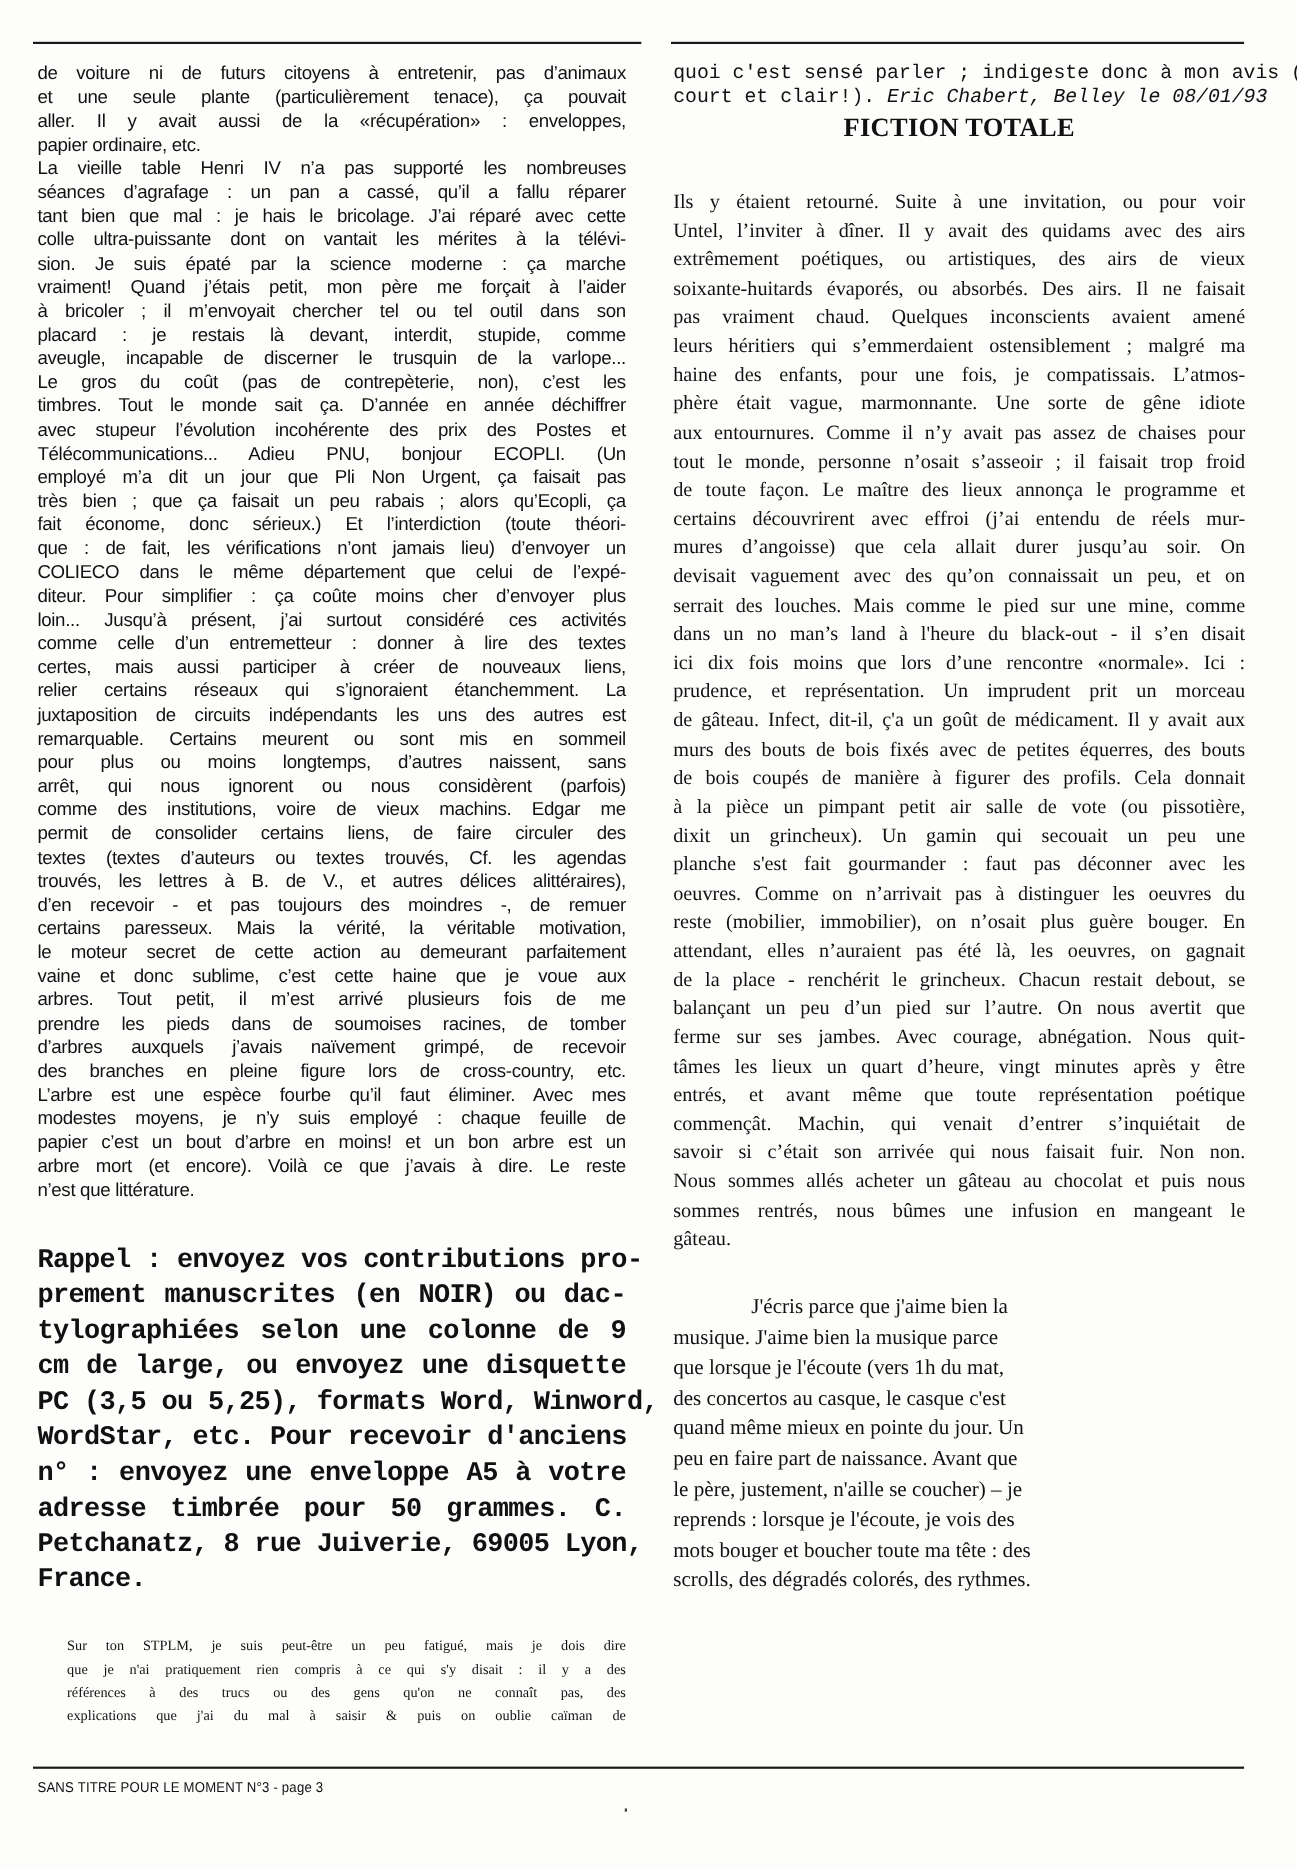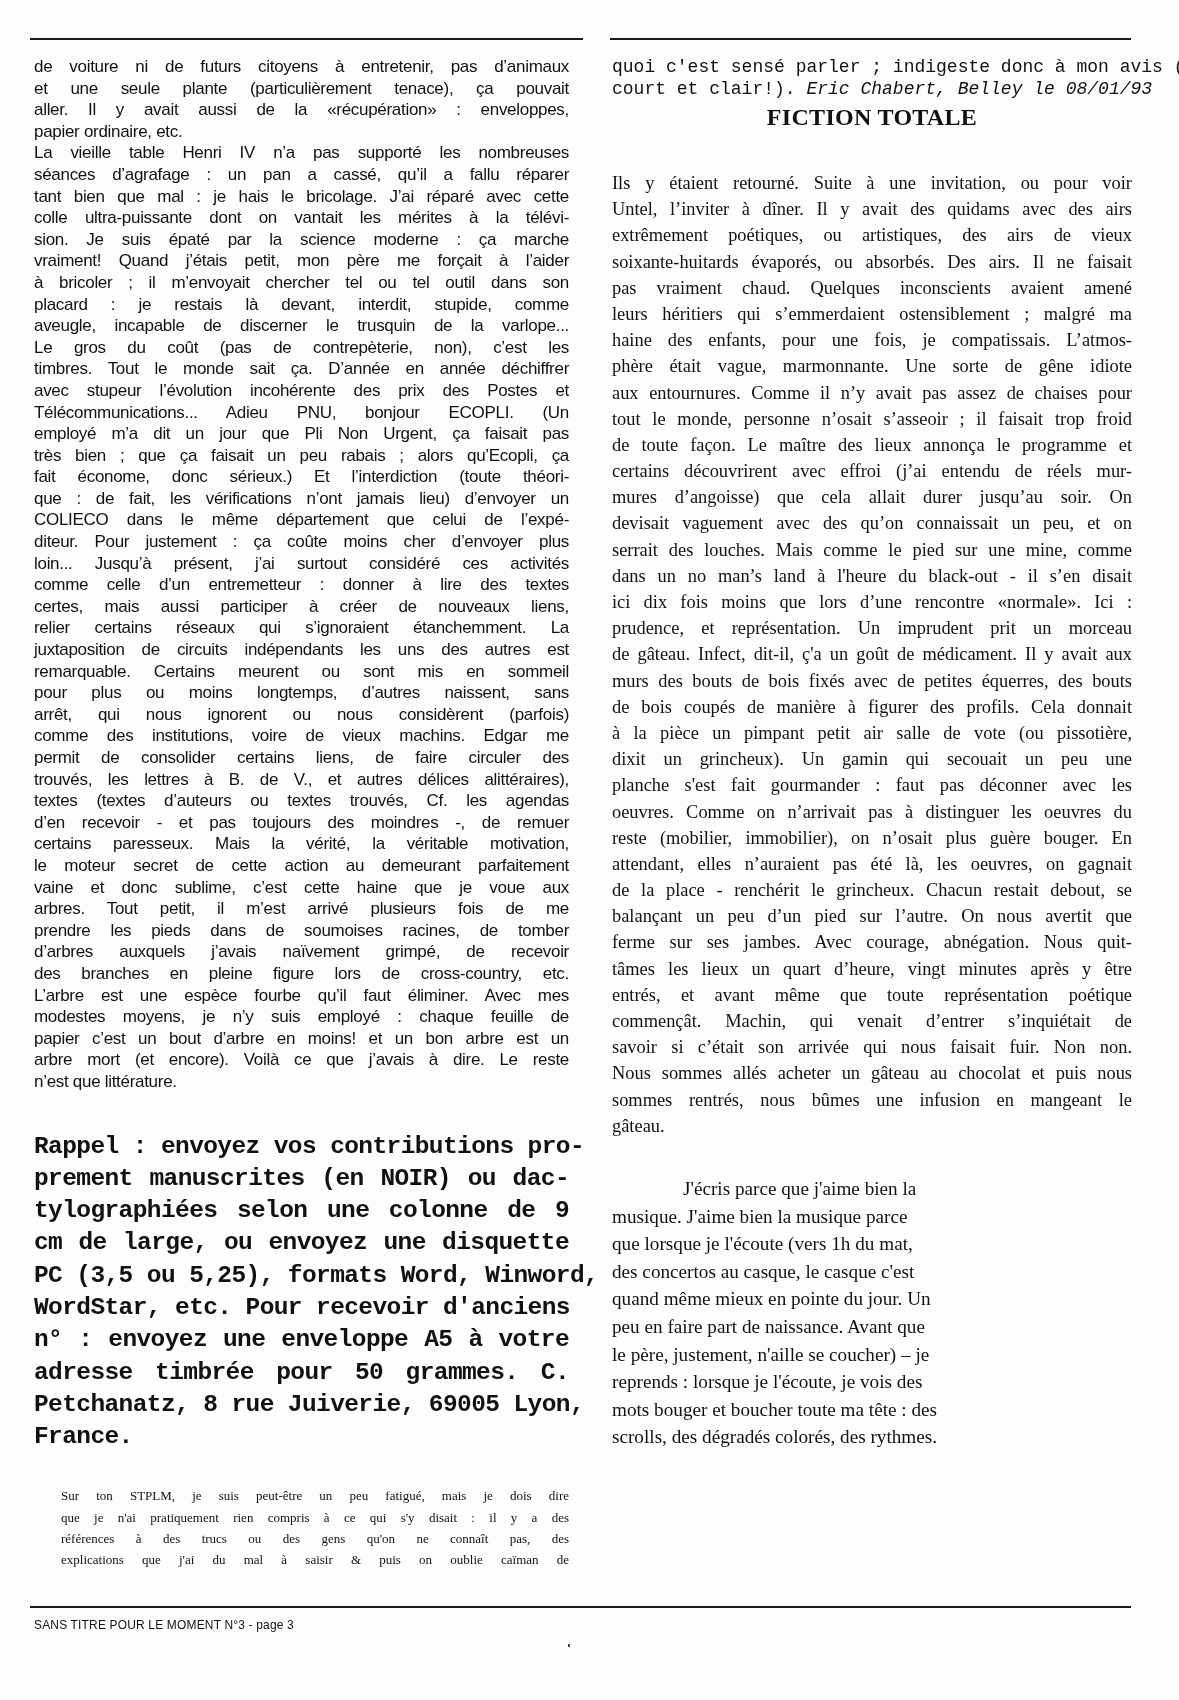--- a/index.html
+++ b/index.html
@@ -54,33 +54,33 @@
       <span class="line">aveugle, incapable de discerner le trusquin de la varlope...</span>
       <span class="line">Le gros du coût (pas de contrepèterie, non), c’est les</span>
       <span class="line">timbres. Tout le monde sait ça. D’année en année déchiffrer</span>
       <span class="line">avec stupeur l’évolution incohérente des prix des Postes et</span>
       <span class="line">Télécommunications... Adieu PNU, bonjour ECOPLI. (Un</span>
       <span class="line">employé m’a dit un jour que Pli Non Urgent, ça faisait pas</span>
       <span class="line">très bien ; que ça faisait un peu rabais ; alors qu’Ecopli, ça</span>
       <span class="line">fait économe,  donc sérieux.) Et l’interdiction (toute théori-</span>
       <span class="line">que : de fait, les vérifications n’ont jamais lieu) d’envoyer un</span>
       <span class="line">COLIECO dans le même département que celui de l’expé-</span>
-      <span class="line">diteur. Pour justement : ça coûte moins cher d’envoyer plus</span>
+      <span class="line">diteur. Pour simplifier : ça coûte moins cher d’envoyer plus</span>
       <span class="line">loin... Jusqu’à présent, j’ai surtout considéré ces activités</span>
       <span class="line">comme celle d’un entremetteur : donner à lire des textes</span>
       <span class="line">certes, mais aussi participer à créer de nouveaux liens,</span>
       <span class="line">relier certains réseaux qui s’ignoraient étanchemment. La</span>
       <span class="line">juxtaposition de circuits indépendants les uns des autres est</span>
       <span class="line">remarquable. Certains meurent ou sont mis en sommeil</span>
       <span class="line">pour plus ou moins longtemps, d’autres naissent, sans</span>
       <span class="line">arrêt, qui nous ignorent ou nous considèrent (parfois)</span>
       <span class="line">comme des institutions, voire de vieux machins. Edgar me</span>
       <span class="line">permit de consolider certains liens, de faire circuler des</span>
+      <span class="line">textes (textes d’auteurs ou textes trouvés, Cf. les agendas</span>
       <span class="line">trouvés, les lettres à B. de V., et autres délices alittéraires),</span>
-      <span class="line">textes (textes d’auteurs ou textes trouvés, Cf. les agendas</span>
       <span class="line">d’en recevoir - et pas toujours des moindres -, de remuer</span>
       <span class="line">certains paresseux. Mais la vérité, la véritable motivation,</span>
       <span class="line">le moteur secret de cette action au demeurant parfaitement</span>
       <span class="line">vaine et donc sublime, c’est cette haine que je voue aux</span>
       <span class="line">arbres. Tout petit, il m’est arrivé plusieurs fois de me</span>
       <span class="line">prendre les pieds dans de soumoises racines, de tomber</span>
       <span class="line">d’arbres auxquels j’avais naïvement grimpé, de recevoir</span>
       <span class="line">des branches en pleine figure lors de cross-country, etc.</span>
       <span class="line">L’arbre est une espèce fourbe qu’il faut éliminer. Avec mes</span>
       <span class="line">modestes moyens, je n’y suis employé : chaque feuille de</span>

